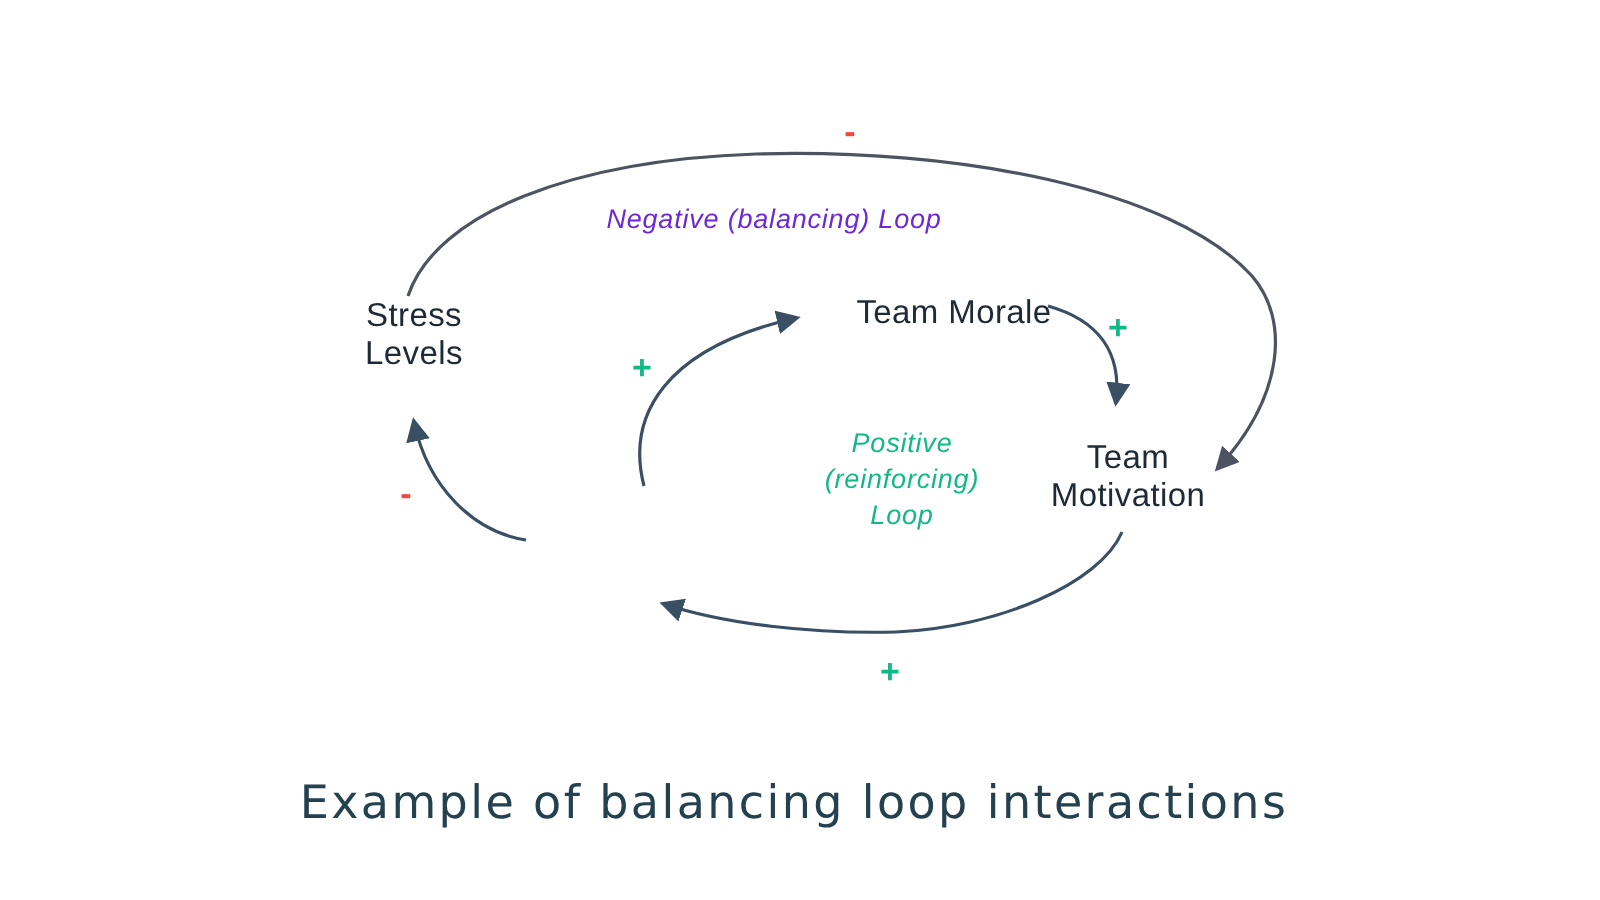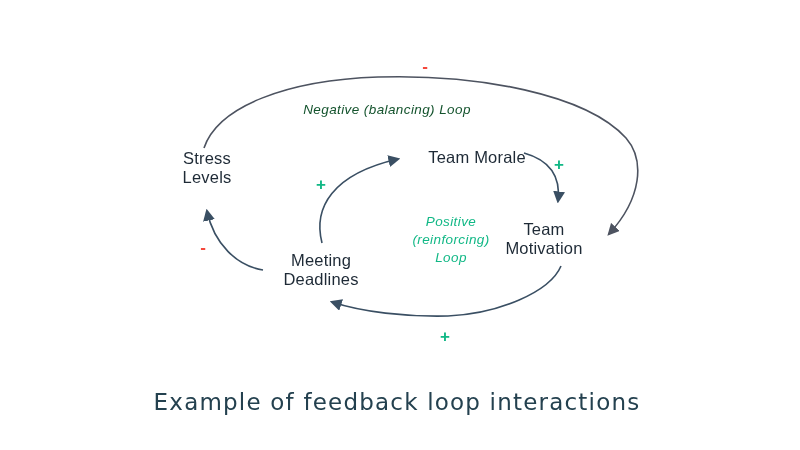--- a/index.html
+++ b/index.html
@@ -26,21 +26,21 @@
     line-height: 19px;
     letter-spacing: 0.2px;
   }
   .loop-label {
     font-style: italic;
     font-size: 13.5px;
     font-weight: 500;
     letter-spacing: 0.4px;
     line-height: 18px;
   }
-  .loop-label.negative { color: #14532d; }
+  .loop-label.negative { color: #6d28d9; }
   .loop-label.positive { color: #12b886; text-align: center; }
 
   .sign {
     position: absolute;
     transform: translate(-50%, -50%);
     font-size: 17px;
     font-weight: 700;
     line-height: 1;
   }
   .sign.minus { color: #f4483c; }
@@ -81,31 +81,29 @@
     <path d="M 524 153 C 549 160 561 176 558 201" fill="none" stroke="#3a4f63" stroke-width="1.6" marker-end="url(#ah-navy)"></path>
 
     <path d="M 561 266 C 550 292 498 314 448 316 C 406 317 362 312 332 302" fill="none" stroke="#3a4f63" stroke-width="1.6" marker-end="url(#ah-navy)"></path>
 
     <path d="M 263 270 C 237 266 214 244 207 211" fill="none" stroke="#3a4f63" stroke-width="1.6" marker-end="url(#ah-navy)"></path>
   </svg>
 
   <div class="label node-label" style="left:207px; top:168px;">Stress
 Levels</div>
   <div class="label node-label" style="left:477px; top:157px;">Team Morale</div>
-  <div class="label node-label" style="left:544px; top:239px;">Team
+  <div class="label node-label" style="left:564px; top:239px;">Team
 Motivation</div>
-  <div class="label node-label" style="left:321px; top:270px;">Meeting
-Deadlines</div>
 
   <div class="label loop-label negative" style="left:387px; top:110px;">Negative (balancing) Loop</div>
   <div class="label loop-label positive" style="left:451px; top:240px;">Positive
 (reinforcing)
 Loop</div>
 
   <div class="sign minus" style="left:425px; top:66px;">-</div>
   <div class="sign minus" style="left:203px; top:247px;">-</div>
   <div class="sign plus" style="left:321px; top:184px;">+</div>
   <div class="sign plus" style="left:559px; top:164px;">+</div>
   <div class="sign plus" style="left:445px; top:336px;">+</div>
 
-  <div class="caption">Example of feedback loop interactions</div>
+  <div class="caption">Example of balancing loop interactions</div>
 
 </div>
 
 </body></html>

